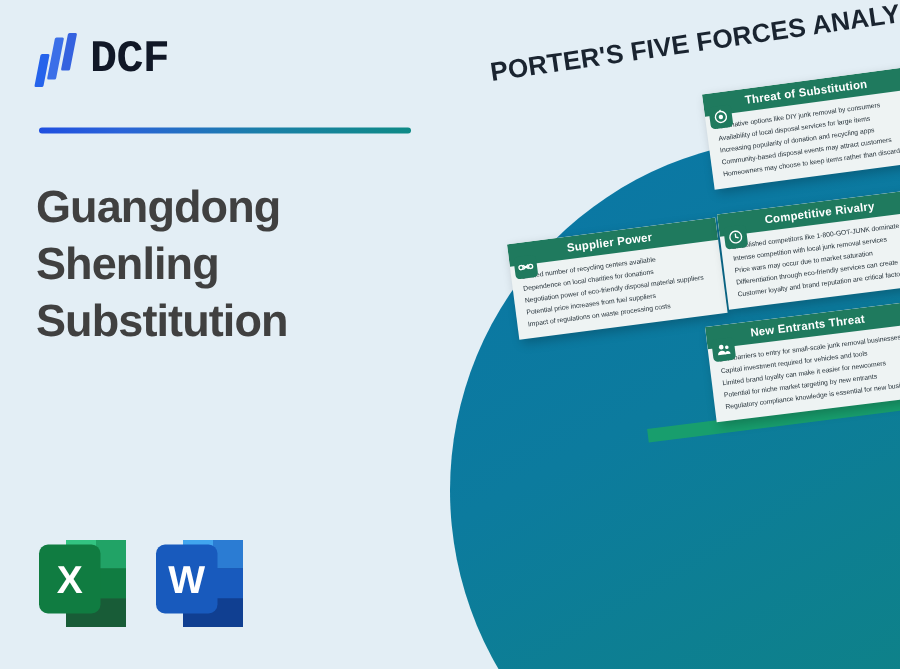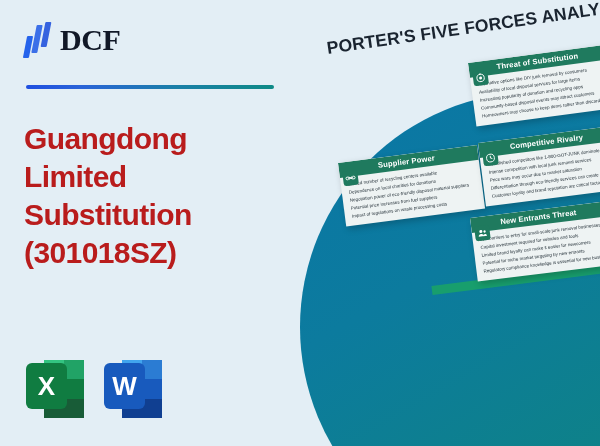--- a/index.html
+++ b/index.html
@@ -12,31 +12,31 @@
 
   
   .brand{position:absolute;left:25px;top:22px;display:flex;align-items:center;gap:9px;}
   .brand-mark{position:relative;width:26px;height:36px;}
   .brand-mark i{position:absolute;display:block;border-radius:1px;transform:skewX(-11deg);}
   .bar1{left:0px;  top:14px; width:6px;height:22px;background:#2563eb;}
   .bar2{left:9px;  top:3px;  width:6px;height:28px;background:#3b6fe8;}
   .bar3{left:18px; top:0px;  width:6px;height:25px;background:#3562df;}
   .brand-text{
     font-size:30px;font-weight:600;color:#111827;letter-spacing:-.4px;
-    font-family:Liberation Serif, serif;line-height:1;
+    font-family:Liberation Mono, monospace;line-height:1;
   }
 
   .divider{
     position:absolute;left:26px;top:85px;width:248px;height:4px;border-radius:2px;
     background:linear-gradient(90deg,#1f4fe0 0%,#2a63d8 22%,#1a7fa8 60%,#0e8a86 100%);
   }
 
   .company-title{
     position:absolute;left:24px;top:100px;width:268px;
-    font-size:30px;line-height:1.27;font-weight:700;color:#b91c1c;
+    font-size:30px;line-height:1.27;font-weight:700;color:#404040;
     letter-spacing:-.6px;
   }
   .company-title .ln{display:block;white-space:nowrap;}
 
   .doc-icons{position:absolute;left:26px;top:357px;display:flex;gap:20px;}
   .doc-ico{position:relative;width:58px;height:64px;}
   .doc-ico .sheet{position:absolute;right:0;top:3px;width:40px;height:58px;border-radius:2px;}
   .doc-ico .sheet .q{position:absolute;width:50%;height:33.33%;}
   .doc-ico .tile{
     position:absolute;left:0;top:6px;width:41px;height:46px;border-radius:6px;
@@ -122,23 +122,22 @@
         <i class="bar2"></i>
         <i class="bar3"></i>
     </span>
     <span class="brand-text">DCF</span>
   </div>
 
   <div class="divider"></div>
 
   <h1 class="company-title">
     <span class="ln">Guangdong</span>
-    <span class="ln">Limited</span>
+    <span class="ln">Shenling</span>
     <span class="ln">Substitution</span>
-    <span class="ln">(301018SZ)</span>
   </h1>
 
   <div class="doc-icons">
     <div class="doc-ico xl">
       <span class="sheet">
         <i class="q a"></i>
           <i class="q b"></i>
           <i class="q c"></i>
         <i class="q d"></i>
           <i class="q e"></i>

